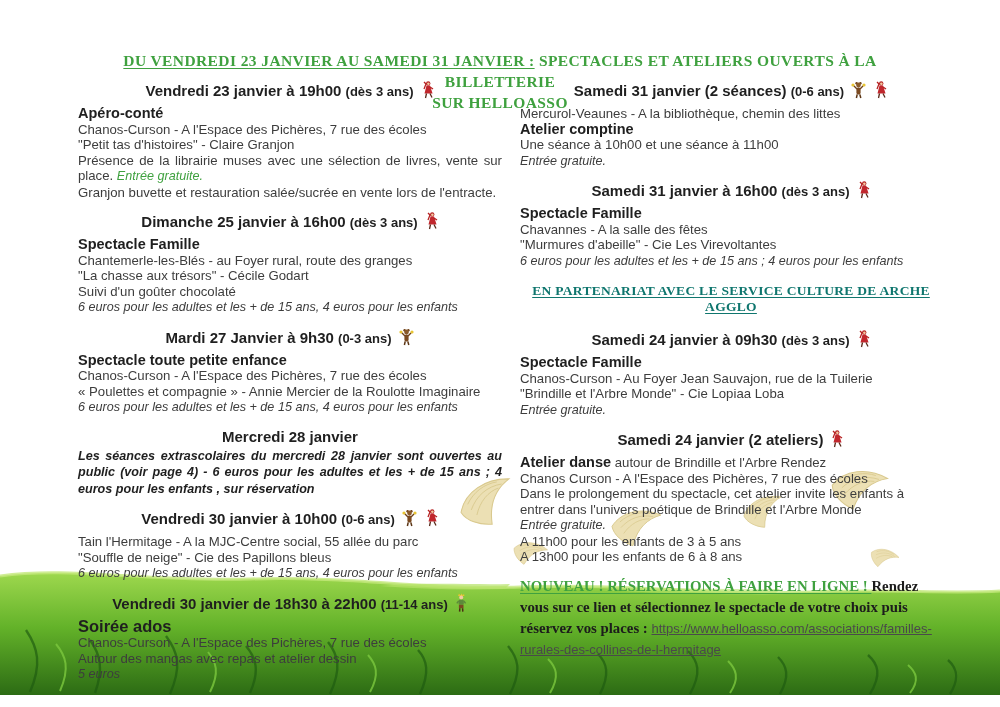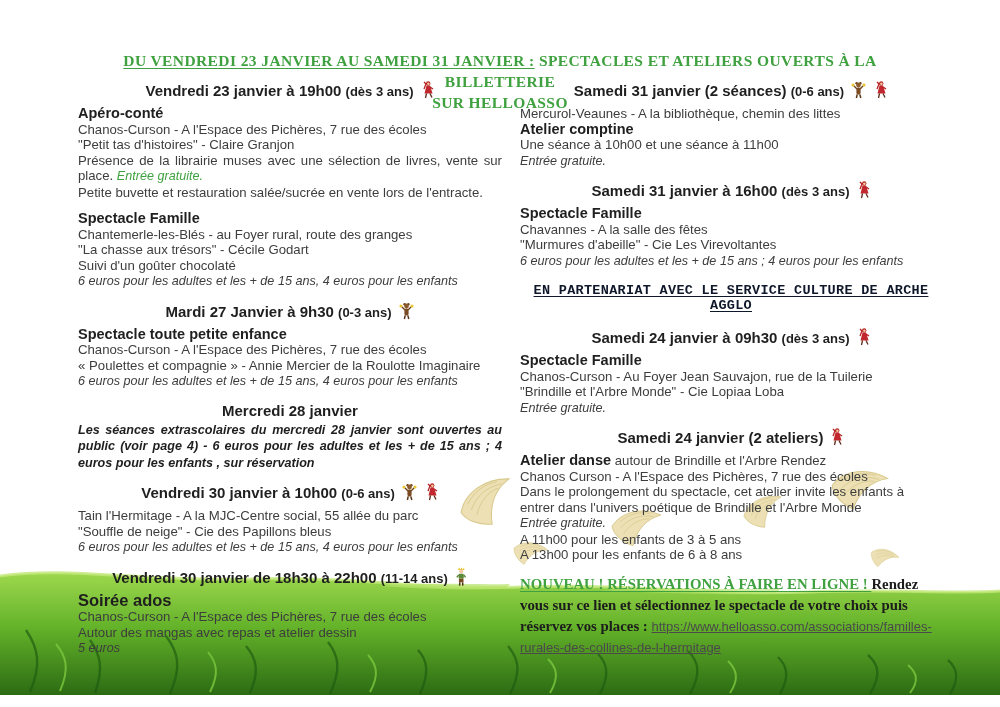--- a/index.html
+++ b/index.html
@@ -26,22 +26,22 @@
   .ev-age{font-size:13px;}
   .ev-icon{display:inline-block;vertical-align:-4px;margin-left:6px;}
   .ev-line{font-size:13.2px;line-height:15.5px;}
   .ev-line.j{text-align:justify;}
   .ev-line .b{font-weight:bold;font-size:14.5px;color:#1f1f1f;}
   .ev-line .lg{font-size:16.5px;}
   .ev-line .i{font-style:italic;font-size:12.6px;}
   .ev-line .g{color:#3fa13f;}
   
   .partner{
-    text-align:center;font-family:Liberation Mono, monospace;font-weight:bold;
-    font-size:13.5px;color:#0f172a;letter-spacing:.3px;margin:14px 0 14px 0;
+    text-align:center;font-family:Liberation Serif, serif;font-weight:bold;
+    font-size:13.5px;color:#0f766e;letter-spacing:.3px;margin:14px 0 14px 0;
     text-decoration:underline;text-underline-offset:2px;
   }
   
   .reservation{
     margin-top:8px;font-family:"Liberation Serif",serif;font-weight:bold;
     font-size:14.8px;line-height:21px;color:#1c1c1c;
   }
   .res-green{color:#3fa13f;text-decoration:underline;text-underline-offset:2px;}
   .res-link{
     font-family:"Liberation Sans",sans-serif;font-weight:normal;font-size:13px;
@@ -117,23 +117,31 @@
             <circle cx="8.2" cy="3.4" r="2.2" fill="#b52020"></circle>
             <circle cx="8.4" cy="3.8" r="1.3" fill="#f2c9a2"></circle>
             <path d="M6.5 5.5 L10 5.5 L12.5 13.5 L4.5 13.5 Z" fill="#c1272d"></path>
             <path d="M10 7 L13 9" stroke="#b52020" stroke-width="1.3"></path>
             <path d="M6.5 13.5 L5.5 18 M10 13.5 L12 17.5" stroke="#5a2a1a" stroke-width="1.3"></path>
           </svg></span></div>
       <div class="ev-line"><span class="b">Apéro-conté</span></div>
       <div class="ev-line"><span class="">Chanos-Curson - A  l'Espace des Pichères, 7 rue des écoles</span></div>
       <div class="ev-line"><span class="">"Petit tas d'histoires" - Claire Granjon</span></div>
       <div class="ev-line j"><span class="">Présence de la librairie muses avec une sélection de livres, vente sur place. </span><span class="i g">Entrée gratuite.</span></div>
-      <div class="ev-line"><span class="">Petite buvette et restauration salée/sucrée en vente lors de l'entracte.</span></div>
-    </section>
-    <section class="event">
+      <div class="ev-line"><span class="">Granjon buvette et restauration salée/sucrée en vente lors de l'entracte.</span></div>
+    </section>
+    <section class="event">
+      <div class="ev-head"><span>Dimanche 25 janvier  à 16h00 </span><span class="ev-age">(dès 3 ans)</span><span class="ev-icon"><svg width="15" height="20" viewBox="0 0 15 20">
+            <path d="M4 9 L6 4 L4 2" stroke="#b52020" stroke-width="1.3" fill="none"></path>
+            <circle cx="8.2" cy="3.4" r="2.2" fill="#b52020"></circle>
+            <circle cx="8.4" cy="3.8" r="1.3" fill="#f2c9a2"></circle>
+            <path d="M6.5 5.5 L10 5.5 L12.5 13.5 L4.5 13.5 Z" fill="#c1272d"></path>
+            <path d="M10 7 L13 9" stroke="#b52020" stroke-width="1.3"></path>
+            <path d="M6.5 13.5 L5.5 18 M10 13.5 L12 17.5" stroke="#5a2a1a" stroke-width="1.3"></path>
+          </svg></span></div>
       <div class="ev-line"><span class="b">Spectacle Famille</span></div>
       <div class="ev-line"><span class="">Chantemerle-les-Blés - au Foyer rural, route des granges</span></div>
       <div class="ev-line"><span class="">"La chasse aux trésors" - Cécile Godart</span></div>
       <div class="ev-line"><span class="">Suivi d'un goûter chocolaté</span></div>
       <div class="ev-line"><span class="i">6 euros pour les adultes et les + de 15 ans, 4 euros pour les enfants</span></div>
     </section>
     <section class="event">
       <div class="ev-head"><span>Mardi 27 Janvier à 9h30 </span><span class="ev-age">(0-3 ans)</span><span class="ev-icon"><svg width="17" height="20" viewBox="0 0 17 20">
             <circle cx="3" cy="5" r="1.6" fill="#e8c532"></circle>
             <circle cx="14" cy="5" r="1.6" fill="#e8c532"></circle>

